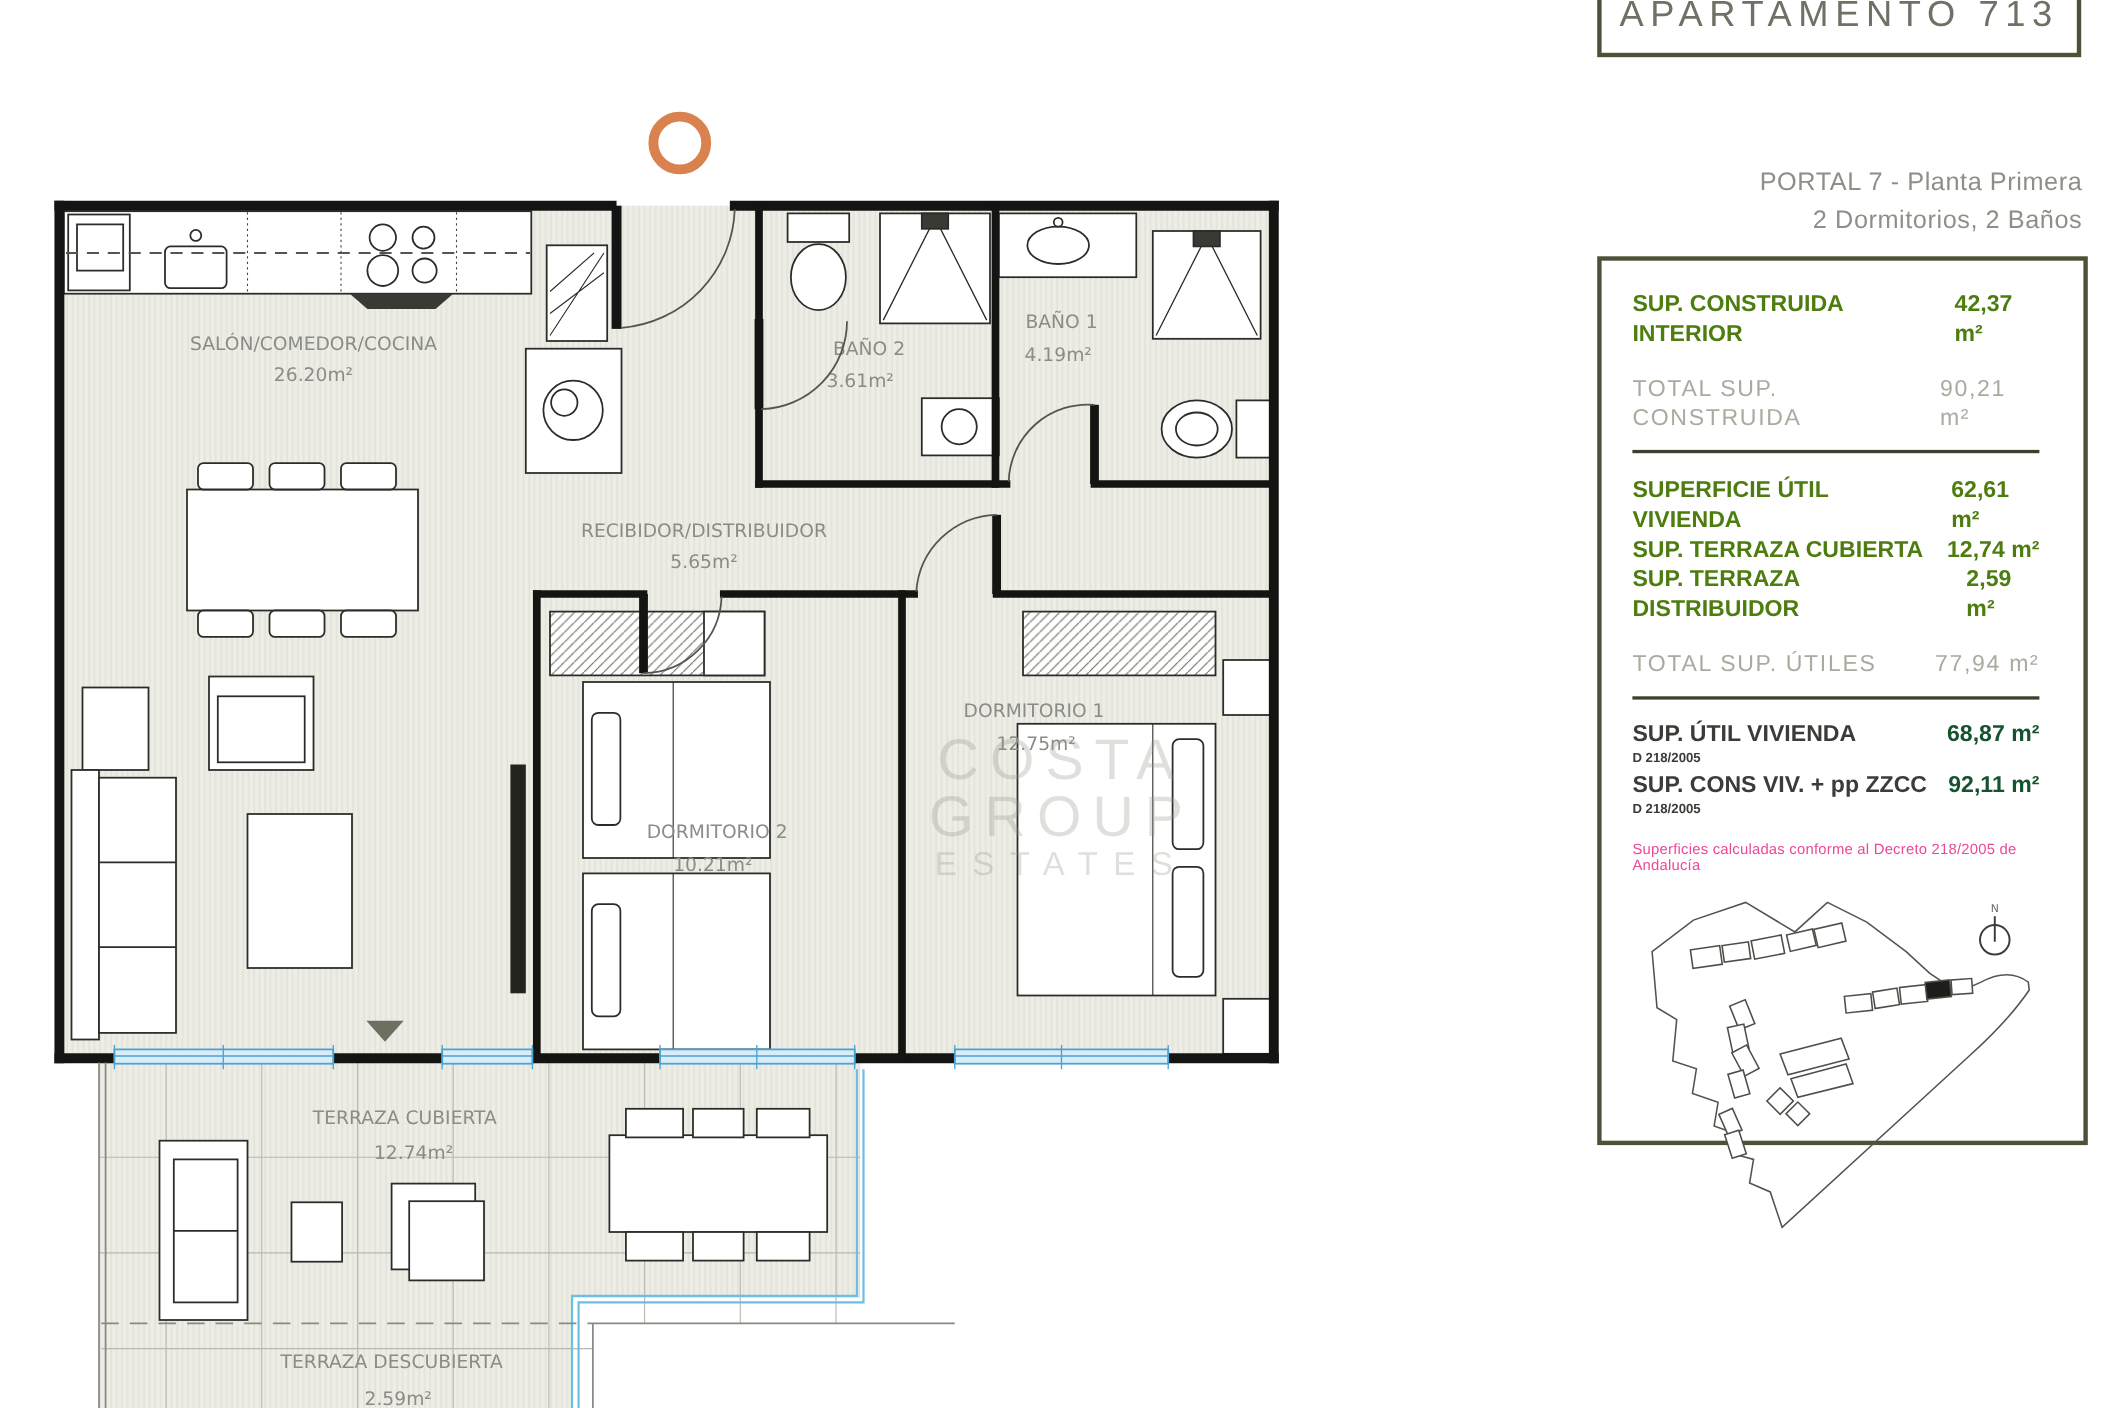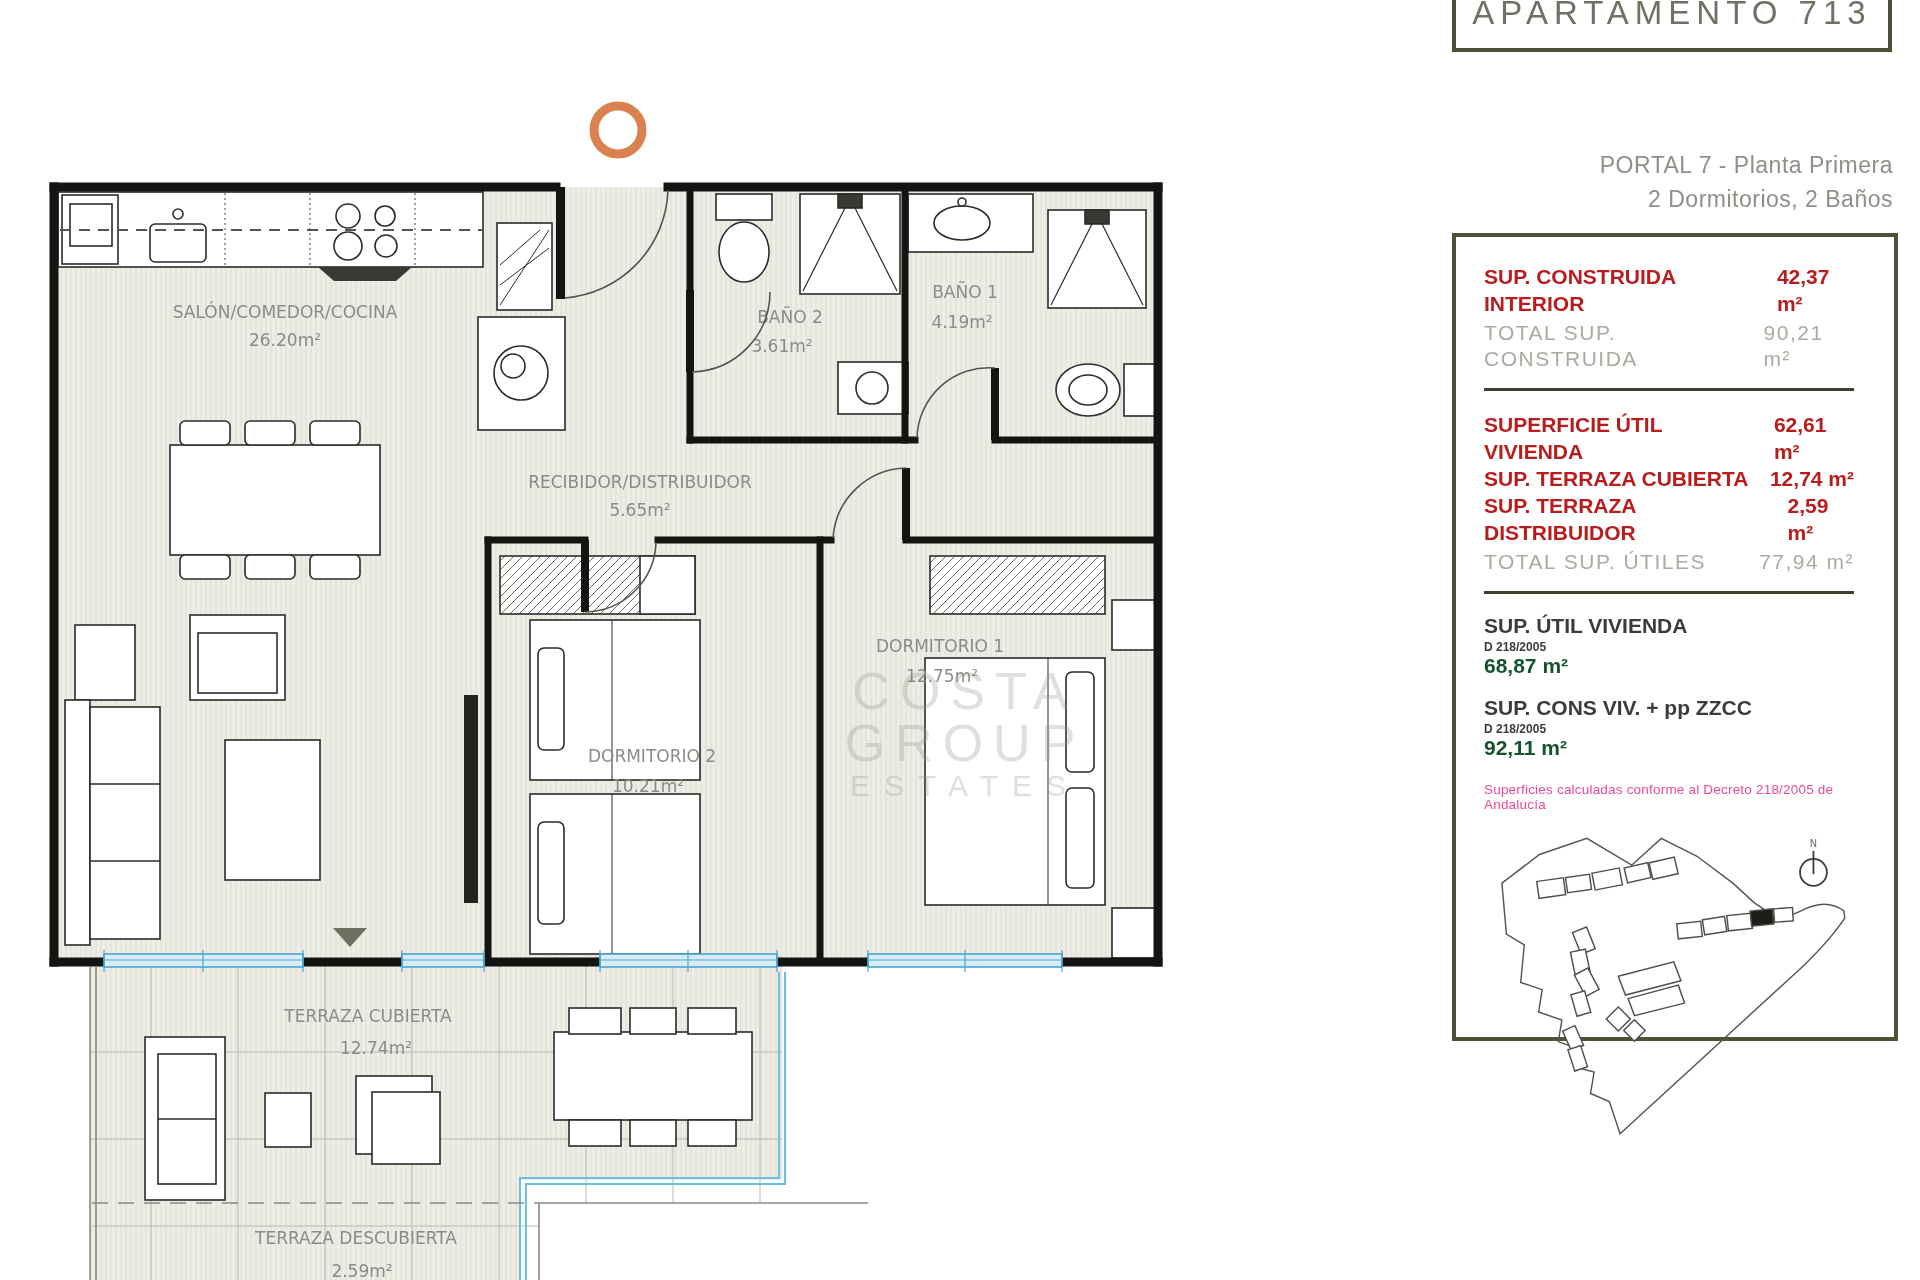--- a/index.html
+++ b/index.html
@@ -20,26 +20,26 @@
   .title-box{position:absolute;left:1452px;top:-20px;width:440px;box-sizing:border-box;
     border:4px solid #4c5138;background:#fff;text-align:center;padding:10px 0 16px 0;}
   .title-box .t{font-size:33px;letter-spacing:6px;color:#6e7164;}
 
   .portal{position:absolute;left:1452px;top:148px;width:441px;text-align:right;
     color:#8d9087;font-size:23px;line-height:34px;letter-spacing:0.5px;}
 
   .panel{position:absolute;left:1452px;top:233px;width:446px;height:808px;box-sizing:border-box;
     border:4px solid #4c5138;background:#fff;padding:26px 40px 0 28px;}
   .row{display:flex;justify-content:space-between;align-items:flex-end;
-    font-size:21px;font-weight:bold;color:#b91c1c;line-height:27px;gap:20px;}
+    font-size:21px;font-weight:bold;color:#4d7c0f;line-height:27px;gap:20px;}
   .row .val{font-weight:bold;}
   .total-row{display:flex;justify-content:space-between;align-items:baseline;
-    font-size:21px;color:#a9ab9f;letter-spacing:1.5px;margin-top:3px;line-height:26px;}
+    font-size:21px;color:#a9ab9f;letter-spacing:1.5px;margin-top:24px;line-height:26px;}
   .divider{height:3px;background:#3c402c;margin:16px 0 20px 0;}
-  .dec-row{display:flex;margin-top:18px;flex-direction:column;}
+  .dec-row{display:flex;justify-content:space-between;margin-top:6px;}
   .dec-row .lbl{font-size:21px;font-weight:bold;color:#3b3b38;line-height:24px;}
   .dec-row .sub{font-size:12px;font-weight:bold;color:#3b3b38;margin-top:2px;}
   .dec-row .val{font-size:21px;font-weight:bold;color:#14532d;}
   .footnote{font-size:13.5px;color:#ec4899;margin-top:22px;letter-spacing:0.2px;}
   .map-box{margin-top:14px;}
 </style>
 </head>
 <body>
 
 <div class="plan-wrap">

